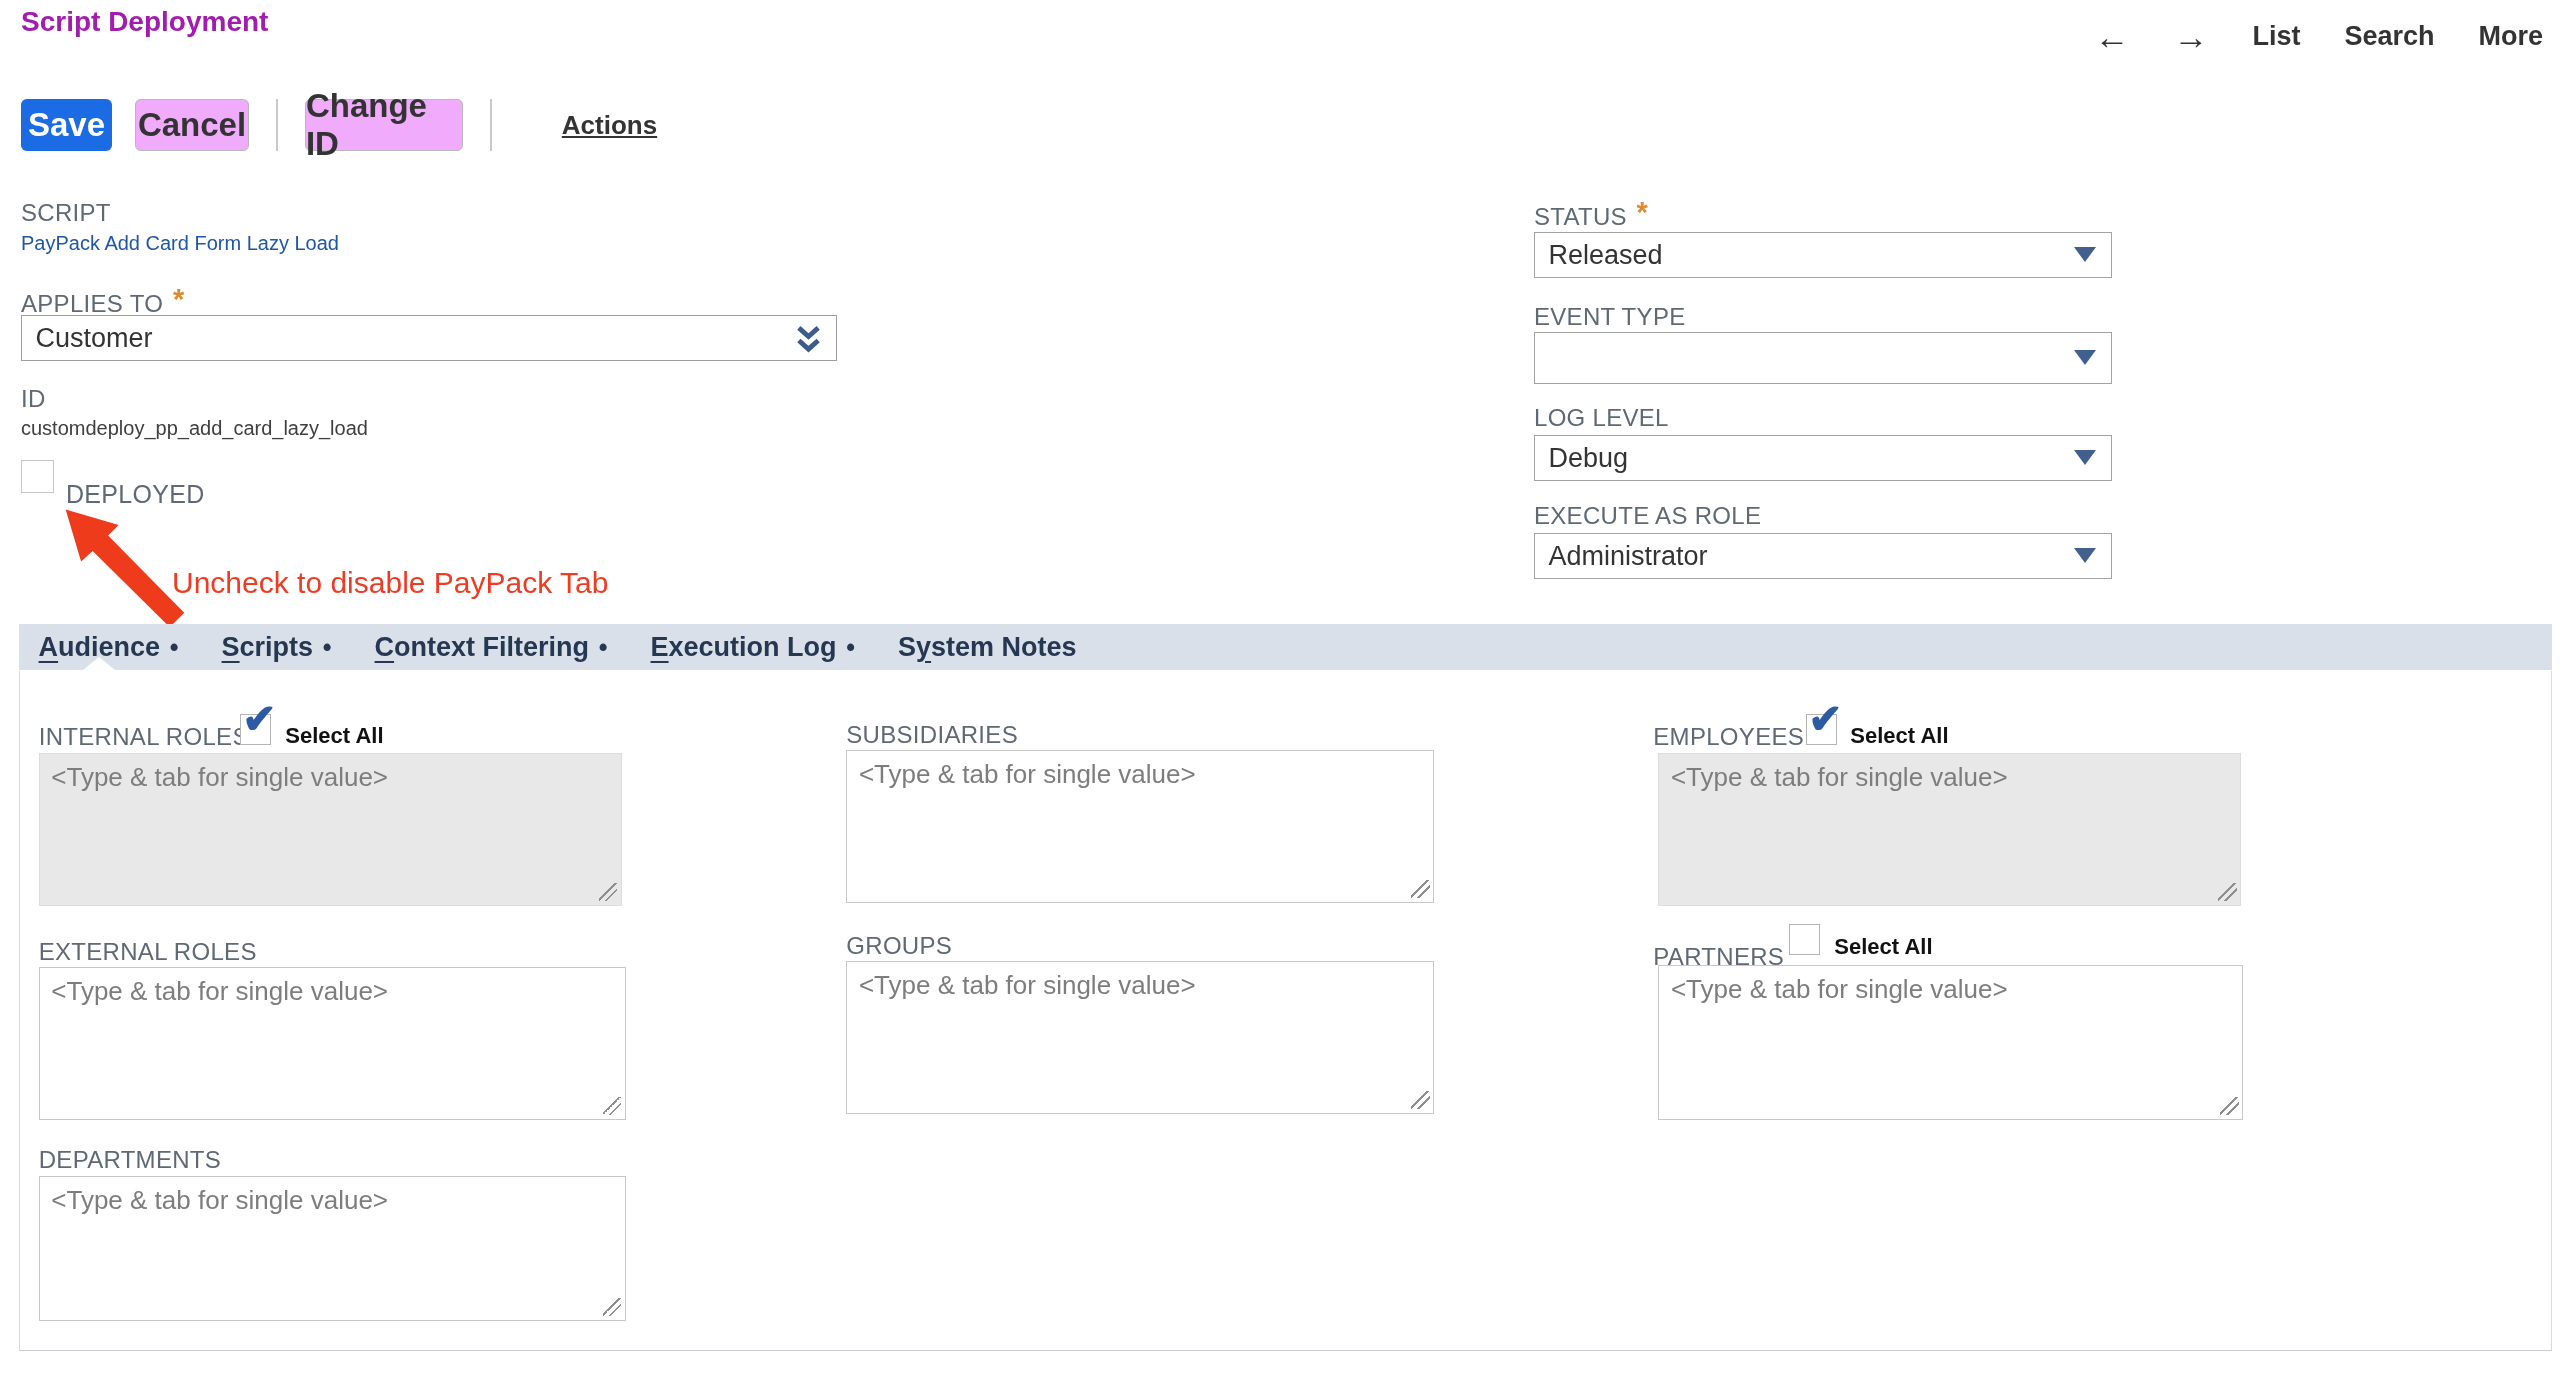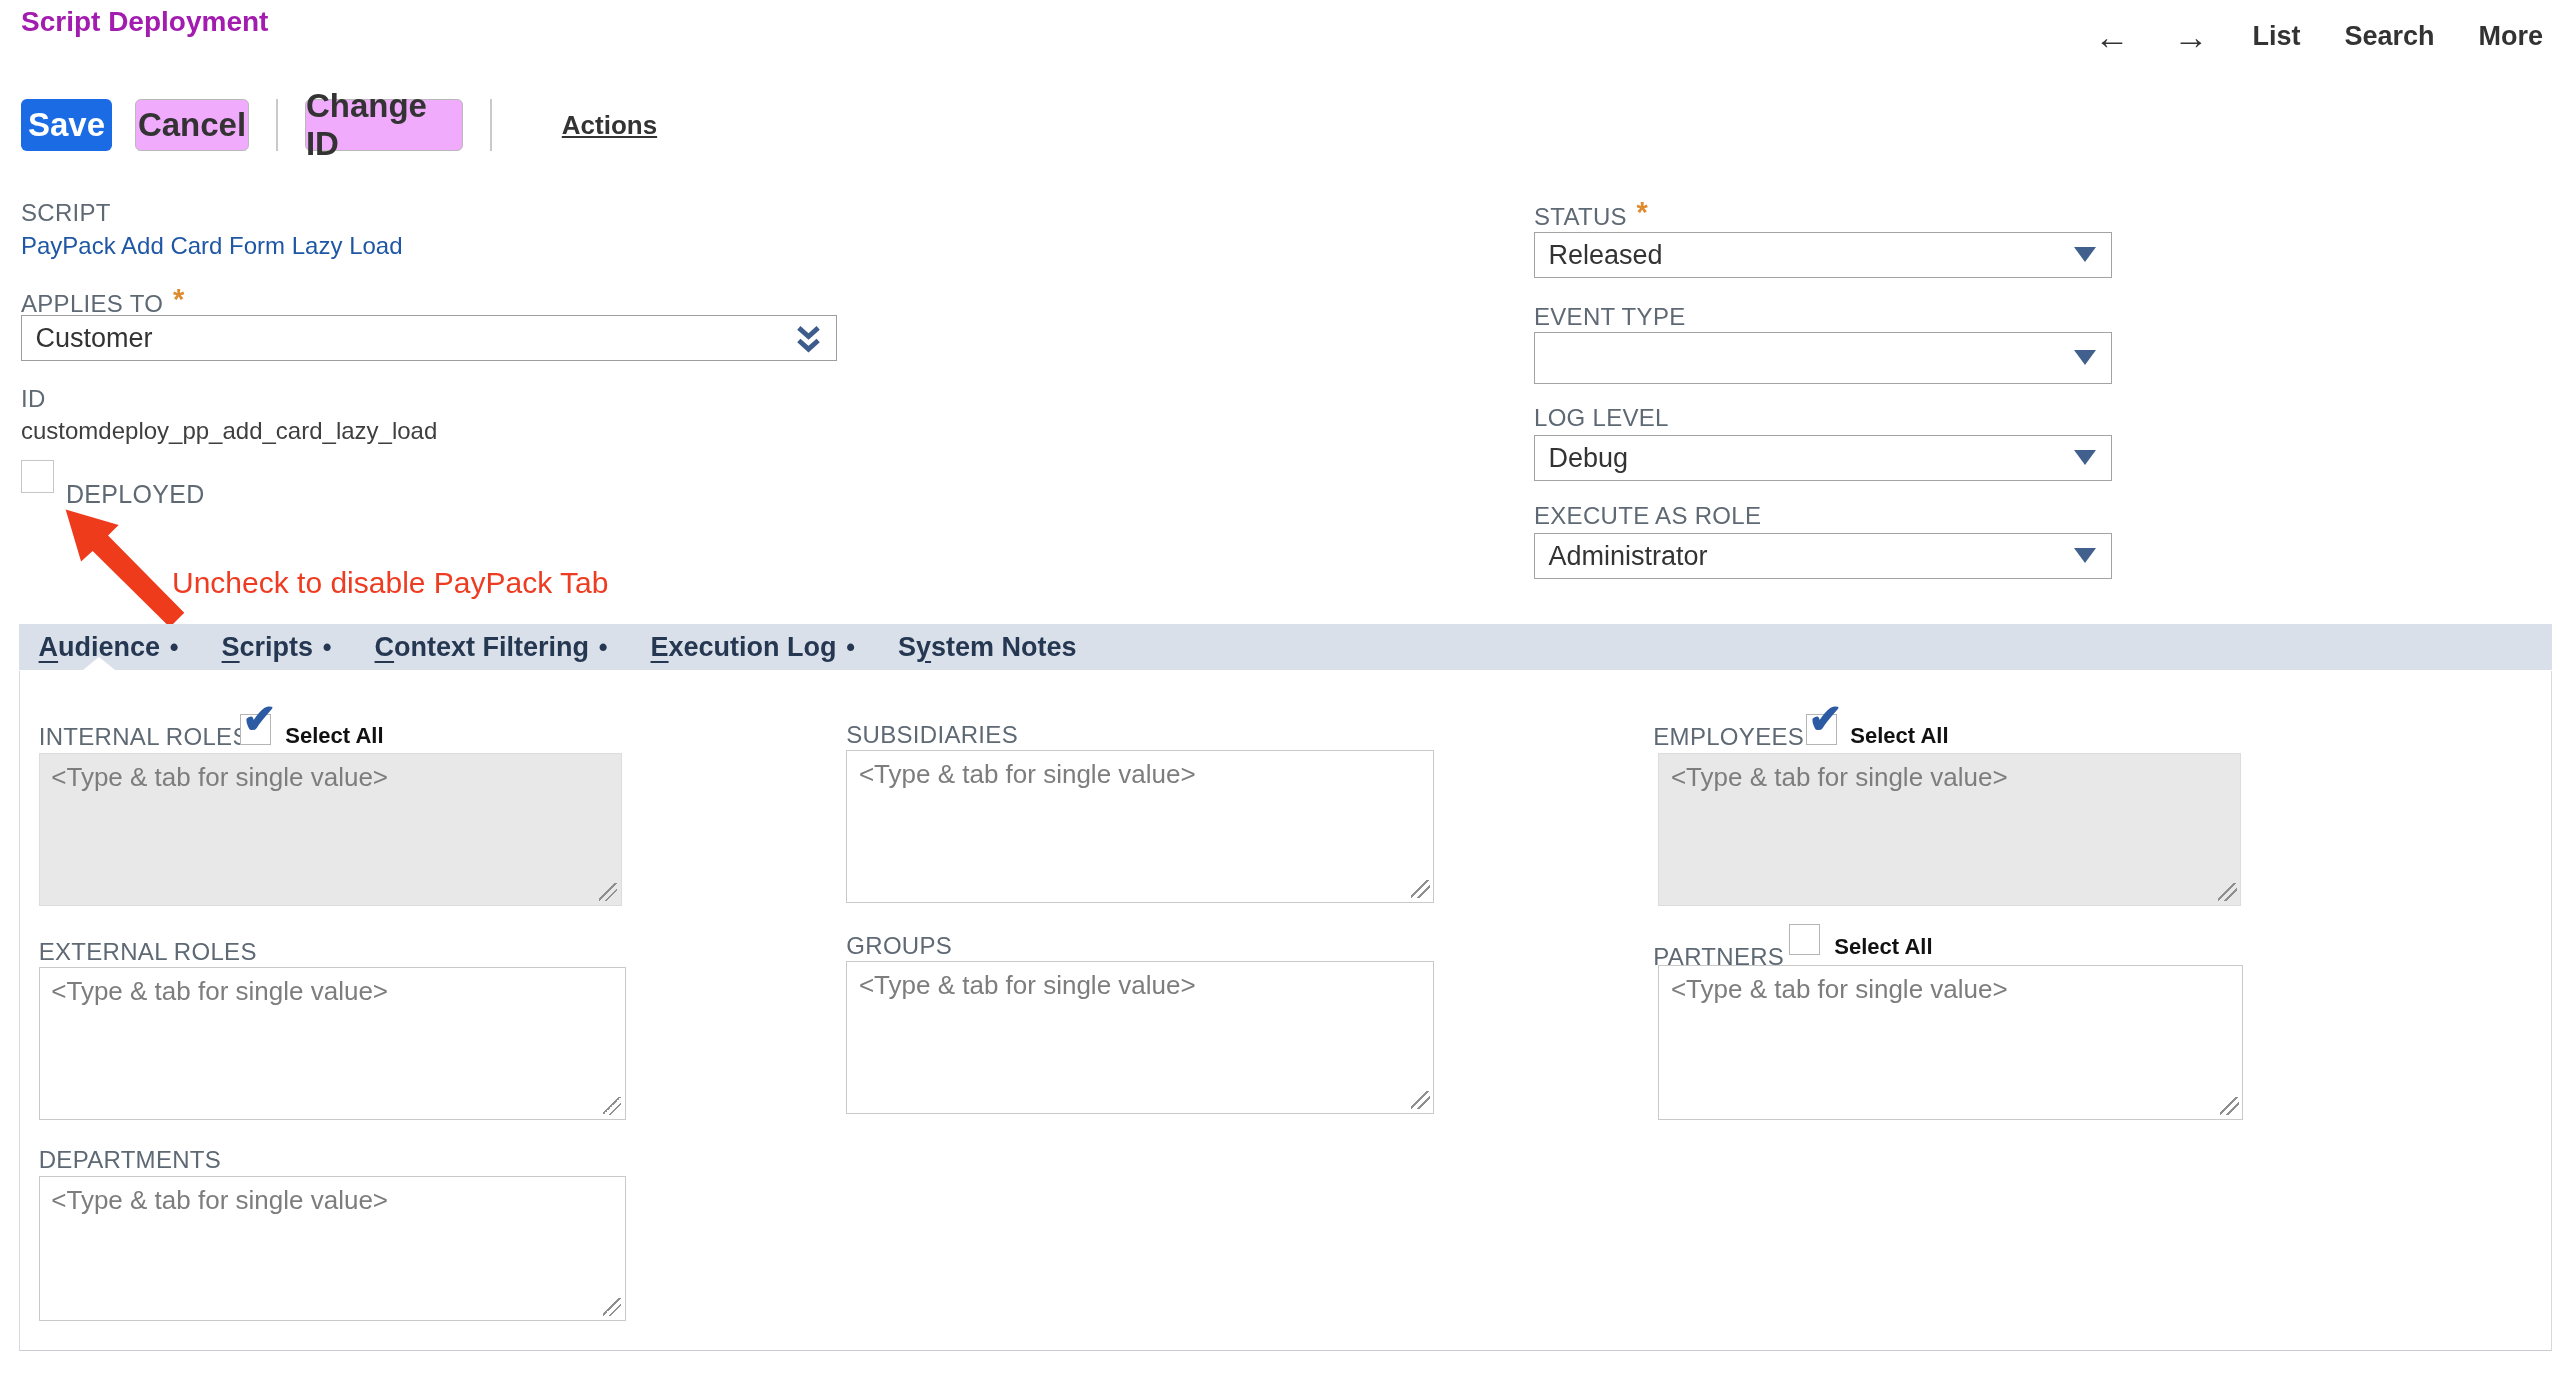--- a/index.html
+++ b/index.html
@@ -19,21 +19,21 @@
   .actions-lbl{font-size:26px;font-weight:700;color:#333;margin-left:43px;cursor:pointer;text-decoration:underline;}
 
   .top-nav{position:absolute;right:33px;top:19.3px;display:flex;align-items:center;gap:44px;
            font-size:27px;font-weight:700;color:#333;}
   .nav-arrow{font-size:35px;font-weight:400;line-height:1;cursor:pointer;}
   .nav-link{cursor:pointer;}
 
   
   .flabel{position:absolute;font-size:24px;color:#5e6974;letter-spacing:0.3px;white-space:nowrap;}
   .req{color:#dd8b2e;font-size:29px;font-weight:700;margin-left:9.7px;position:relative;top:-2.9px;}
-  .fvalue{position:absolute;font-size:24px;color:#3f3f3f;white-space:nowrap;}
+  .fvalue{position:absolute;font-size:20px;color:#3f3f3f;white-space:nowrap;}
   .link{color:#1f57a4;cursor:pointer;}
 
   .applies-input{position:absolute;left:21px;top:315px;width:816px;height:46px;background:#fff;
       border:1.9px solid #9e9e9e;box-sizing:border-box;display:flex;align-items:center;
       padding:0 13.5px;font-size:27px;color:#333;}
   .dbl-chev{margin-left:auto;display:flex;align-items:center;}
 
   .nselect{position:absolute;left:1534px;width:578px;height:46px;background:#fff;
       border:1.9px solid #a3a3a3;box-sizing:border-box;display:flex;align-items:center;
       padding:0 13.5px;font-size:27px;color:#333;cursor:pointer;}

